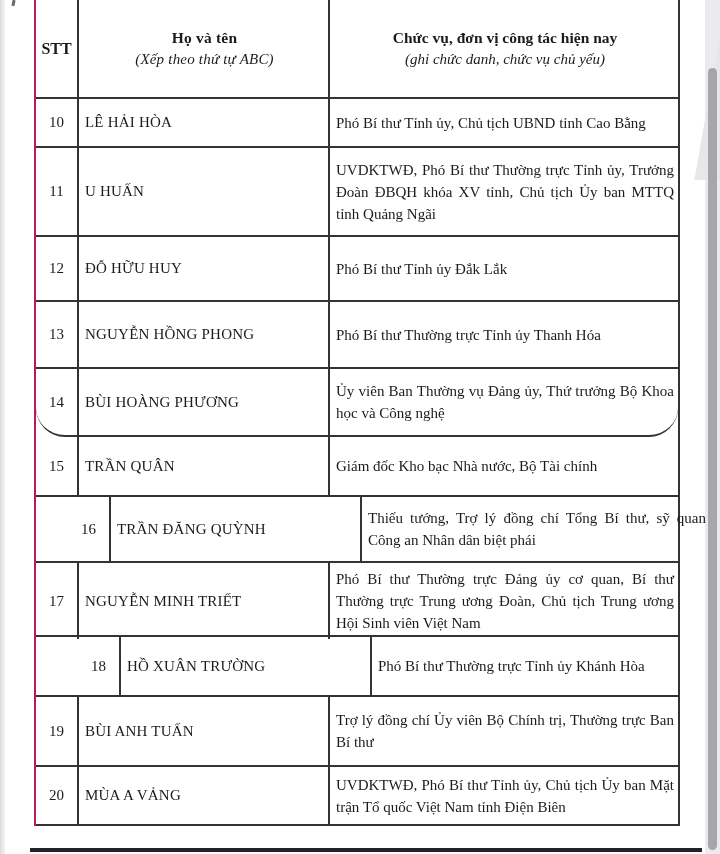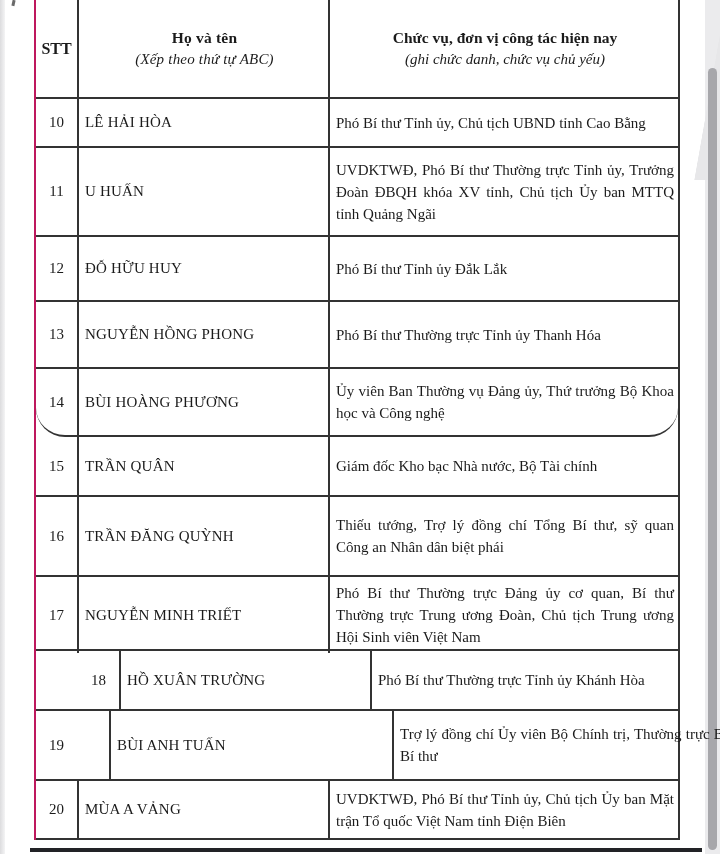--- a/index.html
+++ b/index.html
@@ -141,42 +141,42 @@
       <span>Ủy viên Ban Thường vụ Đảng ủy, Thứ trưởng Bộ Khoa học và Công nghệ</span>
     </div>
   </div>
       <div class="t-row" style="height: 60px;">
     <div class="cell-stt">15</div>
     <div class="cell-name">TRẦN QUÂN</div>
     <div class="cell-pos">
       <span>Giám đốc Kho bạc Nhà nước, Bộ Tài chính</span>
     </div>
   </div>
-      <div class="t-row" style="height: 80px;">
+      <div class="t-row" style="height: 66px; padding-left: 32px;">
     <div class="cell-stt">16</div>
     <div class="cell-name">TRẦN ĐĂNG QUỲNH</div>
     <div class="cell-pos">
       <span>Thiếu tướng, Trợ lý đồng chí Tổng Bí thư, sỹ quan Công an Nhân dân biệt phái</span>
     </div>
   </div>
       <div class="t-row" style="height: 74px;">
     <div class="cell-stt">17</div>
     <div class="cell-name">NGUYỄN MINH TRIẾT</div>
     <div class="cell-pos">
       <span>Phó Bí thư Thường trực Đảng ủy cơ quan, Bí thư Thường trực Trung ương Đoàn, Chủ tịch Trung ương Hội Sinh viên Việt Nam</span>
     </div>
   </div>
       <div class="t-row" style="height: 60px; padding-left: 42px;">
     <div class="cell-stt">18</div>
     <div class="cell-name">HỒ XUÂN TRƯỜNG</div>
     <div class="cell-pos">
       <span>Phó Bí thư Thường trực Tỉnh ủy Khánh Hòa</span>
     </div>
   </div>
-      <div class="t-row" style="height: 70px; gap: 32px;">
+      <div class="t-row" style="height: 70px;">
     <div class="cell-stt">19</div>
     <div class="cell-name">BÙI ANH TUẤN</div>
     <div class="cell-pos">
       <span>Trợ lý đồng chí Ủy viên Bộ Chính trị, Thường trực Ban Bí thư</span>
     </div>
   </div>
       <div class="t-row" style="height: 59px;">
     <div class="cell-stt">20</div>
     <div class="cell-name">MÙA A VẢNG</div>
     <div class="cell-pos">

